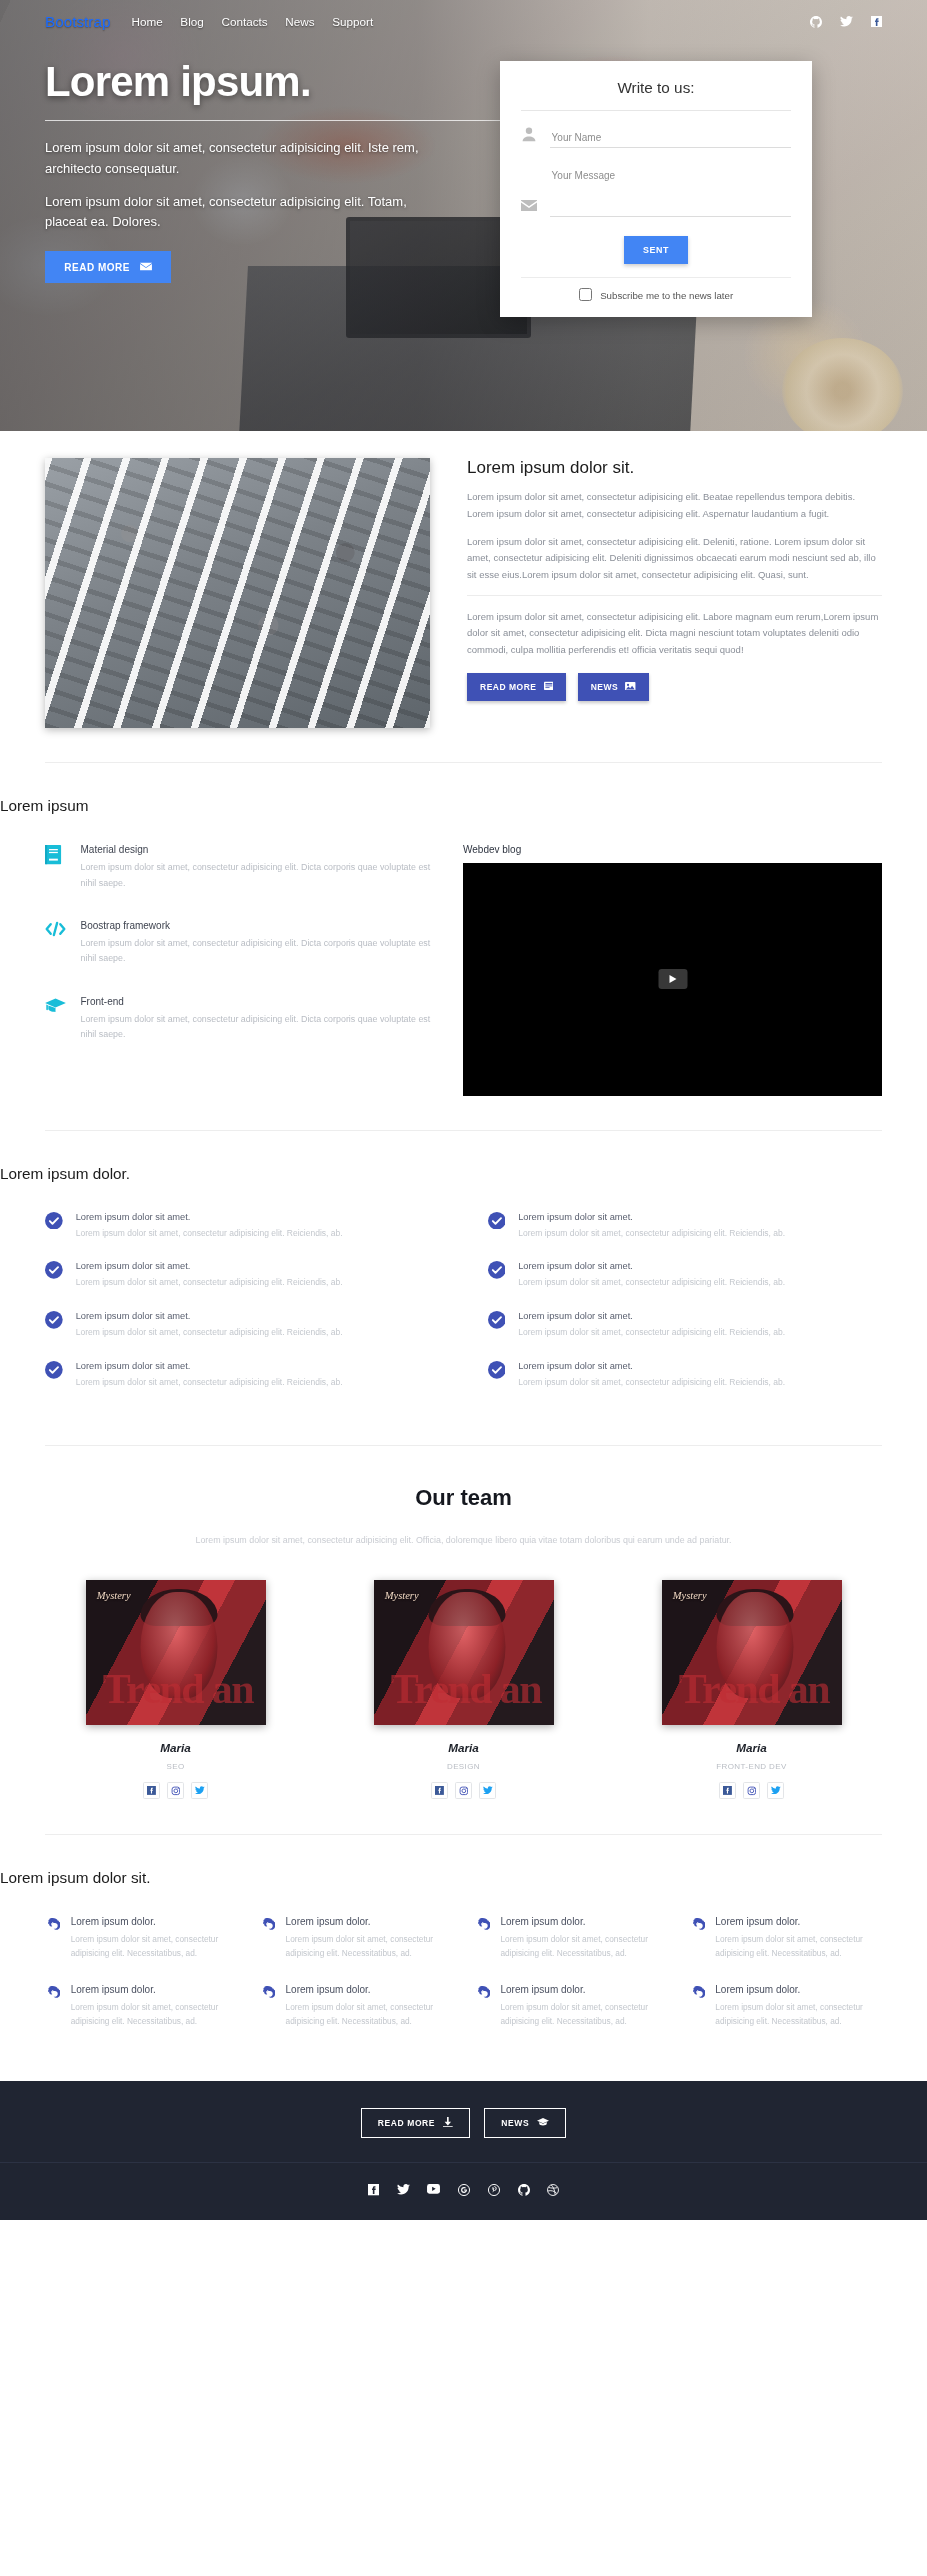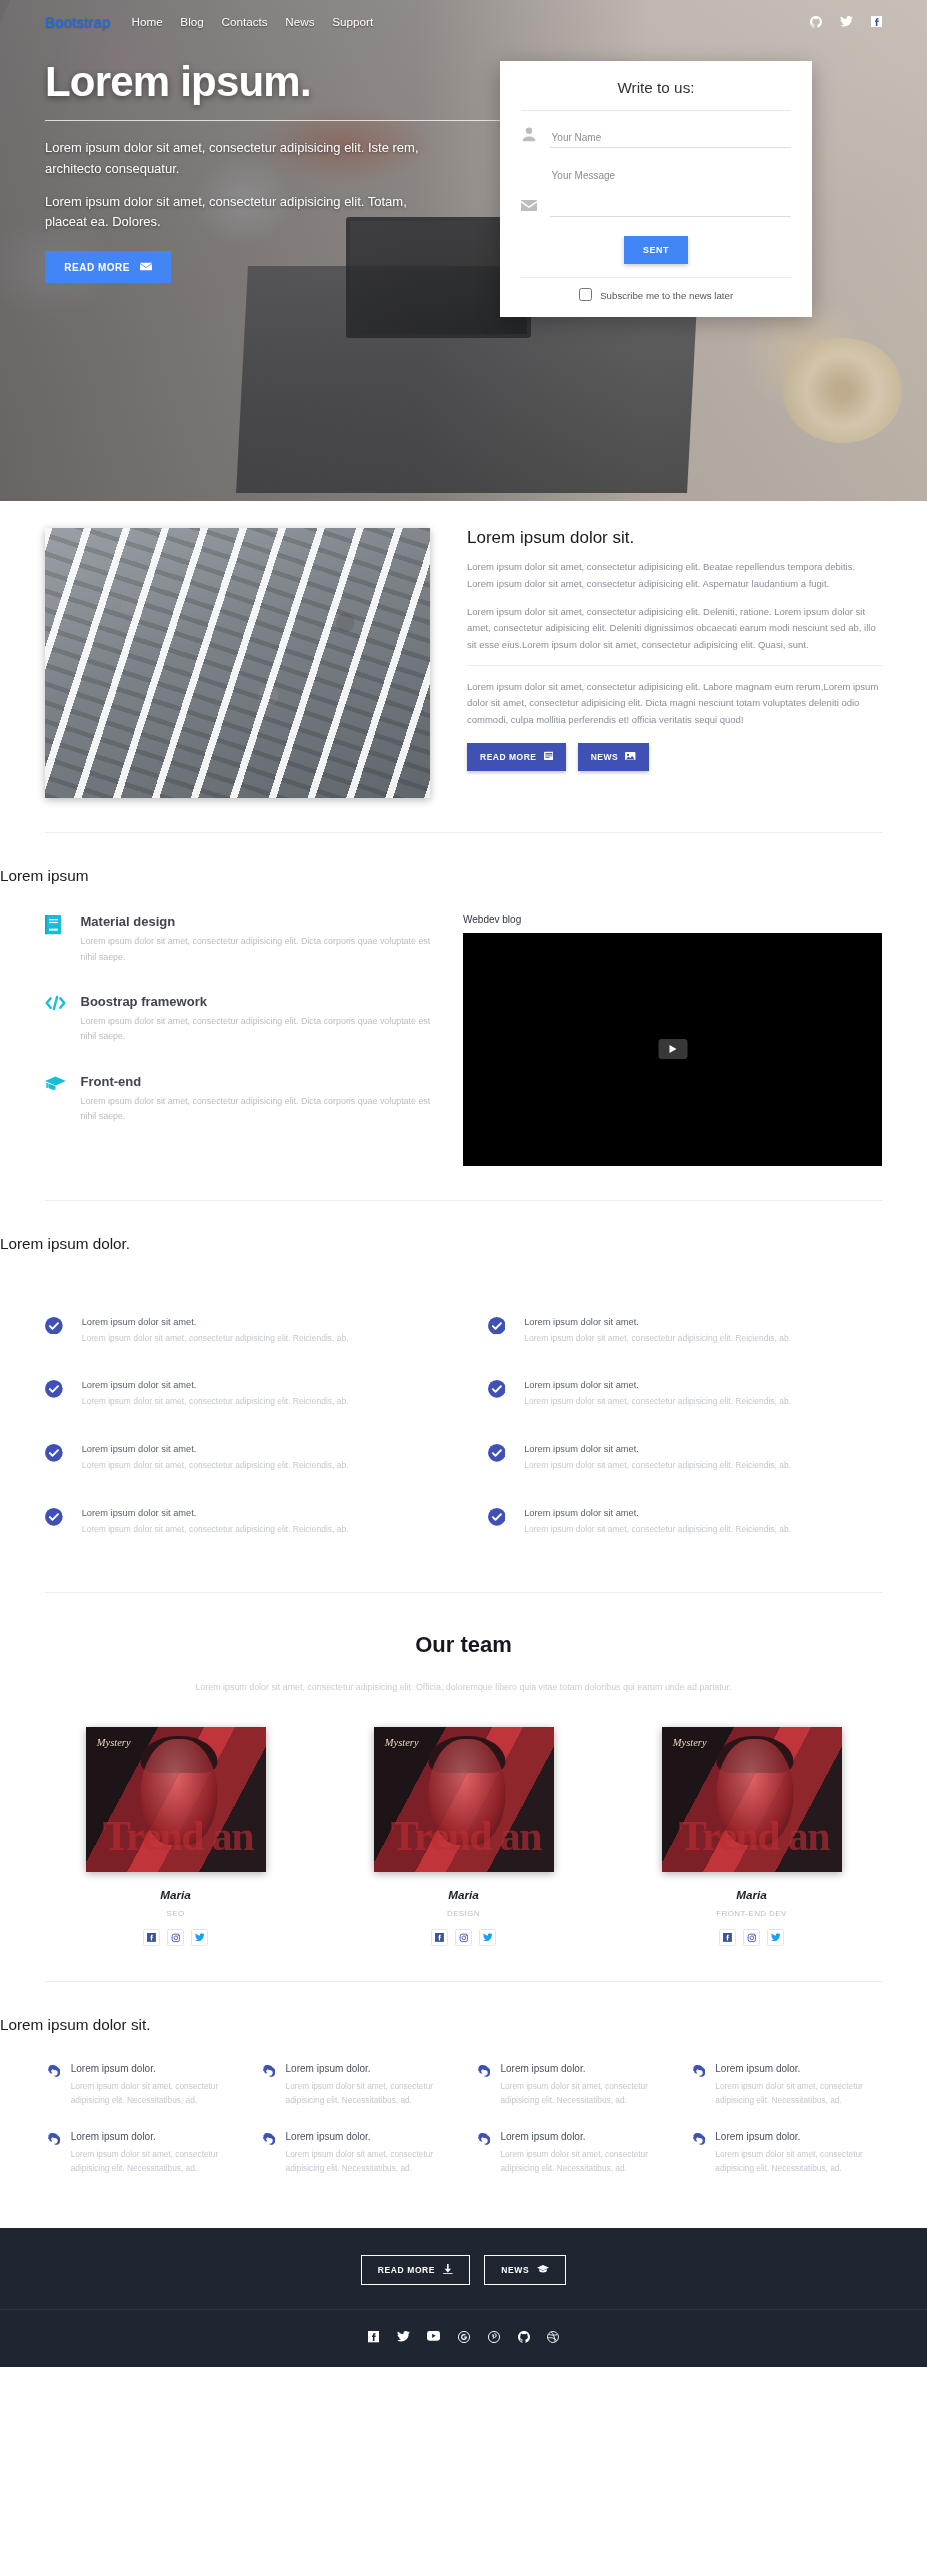--- a/index.html
+++ b/index.html
@@ -8,21 +8,21 @@
     font-family: "Liberation Sans", sans-serif;
     background: #ffffff;
     color: #333;
     -webkit-font-smoothing: antialiased;
   }
   .page { width: 927px; position: relative; overflow: hidden; }
 
   
   .hero {
     position: relative;
-    height: 501px;
+    height: 431px;
     background:
       linear-gradient(145deg, #efe9e4 0%, #e6ddd6 18%, #d9cfc6 38%, #cfc6bd 55%, #c6bcb2 72%, #bdb3a8 100%);
     overflow: hidden;
   }
   .hero-photo {
     position: absolute; inset: 0;
     background:
       radial-gradient(ellipse 113px 97px at 121px 56px, rgba(247,226,229,.95), rgba(247,226,229,0) 70%),
       radial-gradient(ellipse 72px 64px at 242px 201px, rgba(255,255,255,.8), rgba(255,255,255,0) 70%),
       radial-gradient(ellipse 97px 72px at 48px 266px, rgba(255,255,255,.75), rgba(255,255,255,0) 70%),
@@ -152,41 +152,41 @@
   }
 
   .divider { height: 0.8px; background: #ededed; margin: 34px 45px 0; }
 
   
   .sec-title { text-align: left; font-size: 15.3px; font-weight: normal; color: #1b1b1b; padding: 34px 0 29px; }
   .feat-wrap { display: flex; gap: 32px; padding: 0 45px; }
   .feat-col { width: 386px; flex: none; }
   .feat { display: flex; gap: 14.5px; margin-bottom: 29px; }
   .feat-ic { width: 21px; flex: none; color: #18bdd8; padding-top: 1.6px; }
-  .feat-h { font-size: 13px; color: #3f4450; margin-bottom: 5.6px; font-weight: bold; }
+  .feat-h { font-size: 10px; color: #3f4450; margin-bottom: 5.6px; font-weight: normal; }
   .feat-p { font-size: 8.9px; line-height: 1.7; color: #b9bdc4; }
   .vid-col { flex: 1; }
   .vid-label { font-size: 10px; color: #2e3440; margin-bottom: 8px; }
   .vid-box {
     height: 233px; background: #000; position: relative; cursor: pointer;
   }
   .vid-play {
     position: absolute; left: 50%; top: 50%; transform: translate(-50%,-50%);
     width: 29px; height: 20px; background: rgba(255,255,255,.22); border-radius: 3.2px;
     display: flex; align-items: center; justify-content: center;
   }
   .vid-play i {
     width: 0; height: 0; border-left: 7.2px solid #fff;
     border-top: 4.8px solid transparent; border-bottom: 4.8px solid transparent; display: block;
   }
 
   
   .check-grid { display: flex; gap: 48px; padding: 0 45px; }
   .check-col { flex: 1; }
-  .check { display: flex; gap: 19px; margin-bottom: 21px; margin-top: 35px; }
+  .check { display: flex; gap: 13px; margin-bottom: 21px; }
   .check-ic { width: 17.7px; height: 17.7px; flex: none; color: #3f51b5; }
   .check-h { font-size: 9.3px; color: #5a6070; margin-bottom: 4px; font-weight: normal; }
   .check-p { font-size: 8.5px; line-height: 1.75; color: #c3c7cd; }
 
   
   .team-title { text-align: center; font-size: 22px; font-weight: bold; color: #15181f; padding: 39px 0 21px; }
   .team-sub { text-align: center; font-size: 8.9px; line-height: 1.8; color: #c9ccd2; max-width: 596px; margin: 0 auto 32px; }
   .team-row { display: flex; justify-content: center; gap: 108px; padding: 0 45px; }
   .team-card { width: 180px; text-align: center; }
   .team-img {

